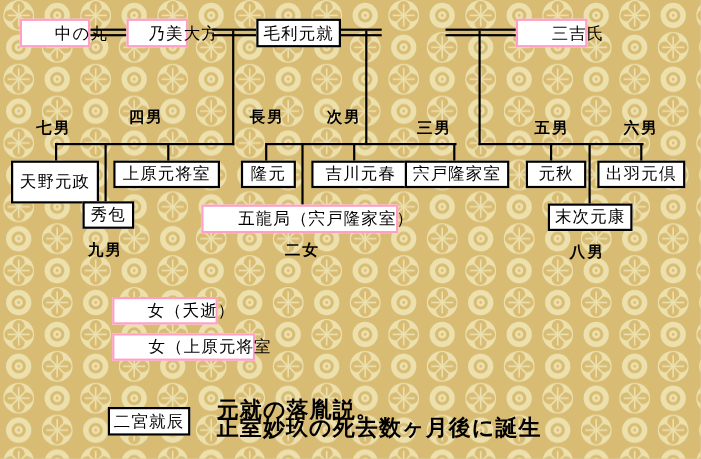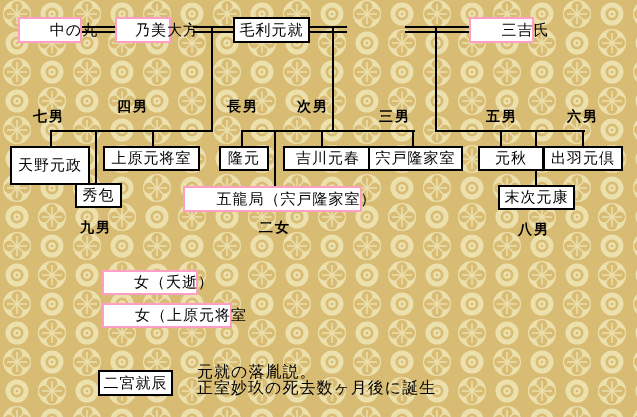--- a/index.html
+++ b/index.html
@@ -14,21 +14,21 @@
     display:flex; align-items:center; justify-content:center;
     font-size:15px; letter-spacing:1px; white-space:nowrap; line-height:1;
   }
   .box.female { border-color:#ff9fc5;padding-left:48px; }
   .hline { position:absolute; z-index:1; height:2px; background:#000; }
   .vline { position:absolute; z-index:1; width:2px; background:#000; }
   .dline { position:absolute; z-index:1; height:7px;
            border-top:2px solid #000; border-bottom:2px solid #000; }
   .blabel { position:absolute; z-index:2; font-size:14px; font-weight:bold;
             letter-spacing:2px; white-space:nowrap; }
-  .note { position:absolute; z-index:2; font-size:16px; font-weight:normal;
+  .note { position:absolute; z-index:2; font-size:20px; font-weight:bold;
           line-height:16px; letter-spacing:1px; white-space:nowrap; }
 </style>
 </head>
 <body>
 
 <div class="stage">
 
   <svg class="bg-svg" width="637" height="417">
     <defs>
       <pattern id="damask" x="0" y="0" width="70" height="58" patternUnits="userSpaceOnUse">
@@ -114,21 +114,21 @@
   <div class="blabel" style="left:567px;top:108px">六男</div>
   <div class="blabel" style="left:80px;top:219px">九男</div>
   <div class="blabel" style="left:259px;top:219px">二女</div>
   <div class="blabel" style="left:518px;top:221px">八男</div>
 
   <div class="box" style="left:10px;top:146px;width:80px;height:39px">天野元政</div>
   <div class="box" style="left:103px;top:146px;width:97px;height:25px">上原元将室</div>
   <div class="box" style="left:219px;top:146px;width:50px;height:25px">隆元</div>
   <div class="box" style="left:283px;top:146px;width:90px;height:25px">吉川元春</div>
   <div class="box" style="left:368px;top:146px;width:95px;height:25px">宍戸隆家室</div>
-  <div class="box" style="left:478px;top:146px;width:66px;height:25px">元秋</div>
+  <div class="box" style="left:478px;top:146px;width:55px;height:25px">元秋</div>
   <div class="box" style="left:75px;top:183px;width:47px;height:25px">秀包</div>
 
   <div class="box" style="left:543px;top:146px;width:80px;height:25px">出羽元倶</div>
   <div class="box female" style="left:183px;top:186px;width:179px;height:26px">五龍局（宍戸隆家室）</div>
   <div class="box" style="left:498px;top:185px;width:77px;height:25px">末次元康</div>
 
   <div class="box female" style="left:102px;top:270px;width:96px;height:25px">女（夭逝）</div>
   <div class="box female" style="left:102px;top:303px;width:130px;height:25px">女（上原元将室</div>
 
   <div class="box" style="left:98px;top:370px;width:75px;height:26px">二宮就辰</div>

